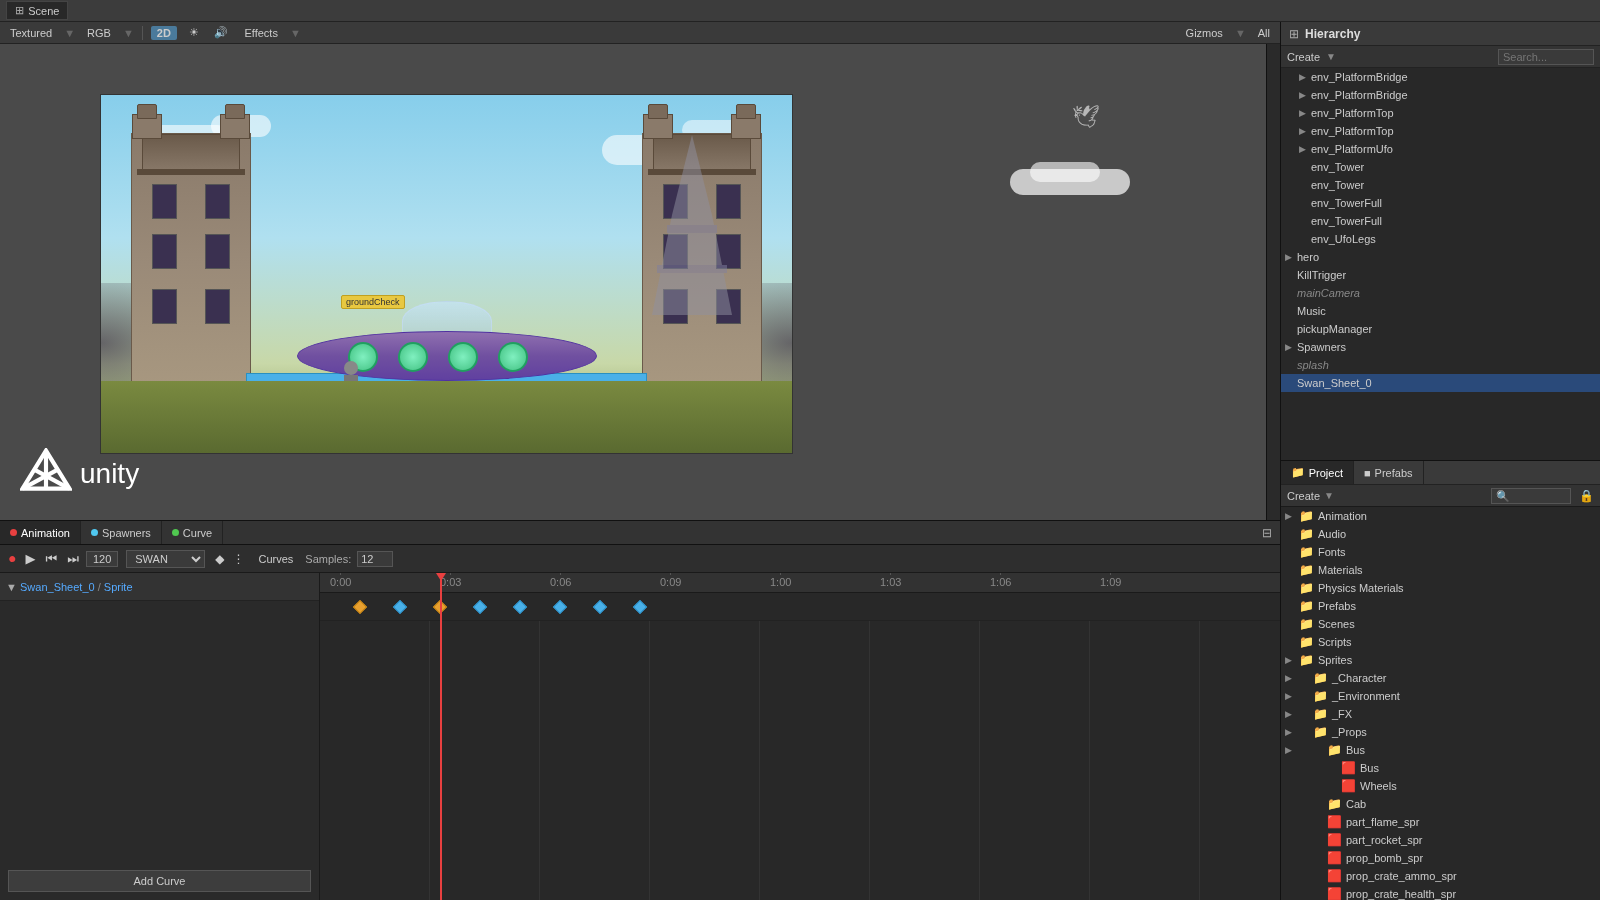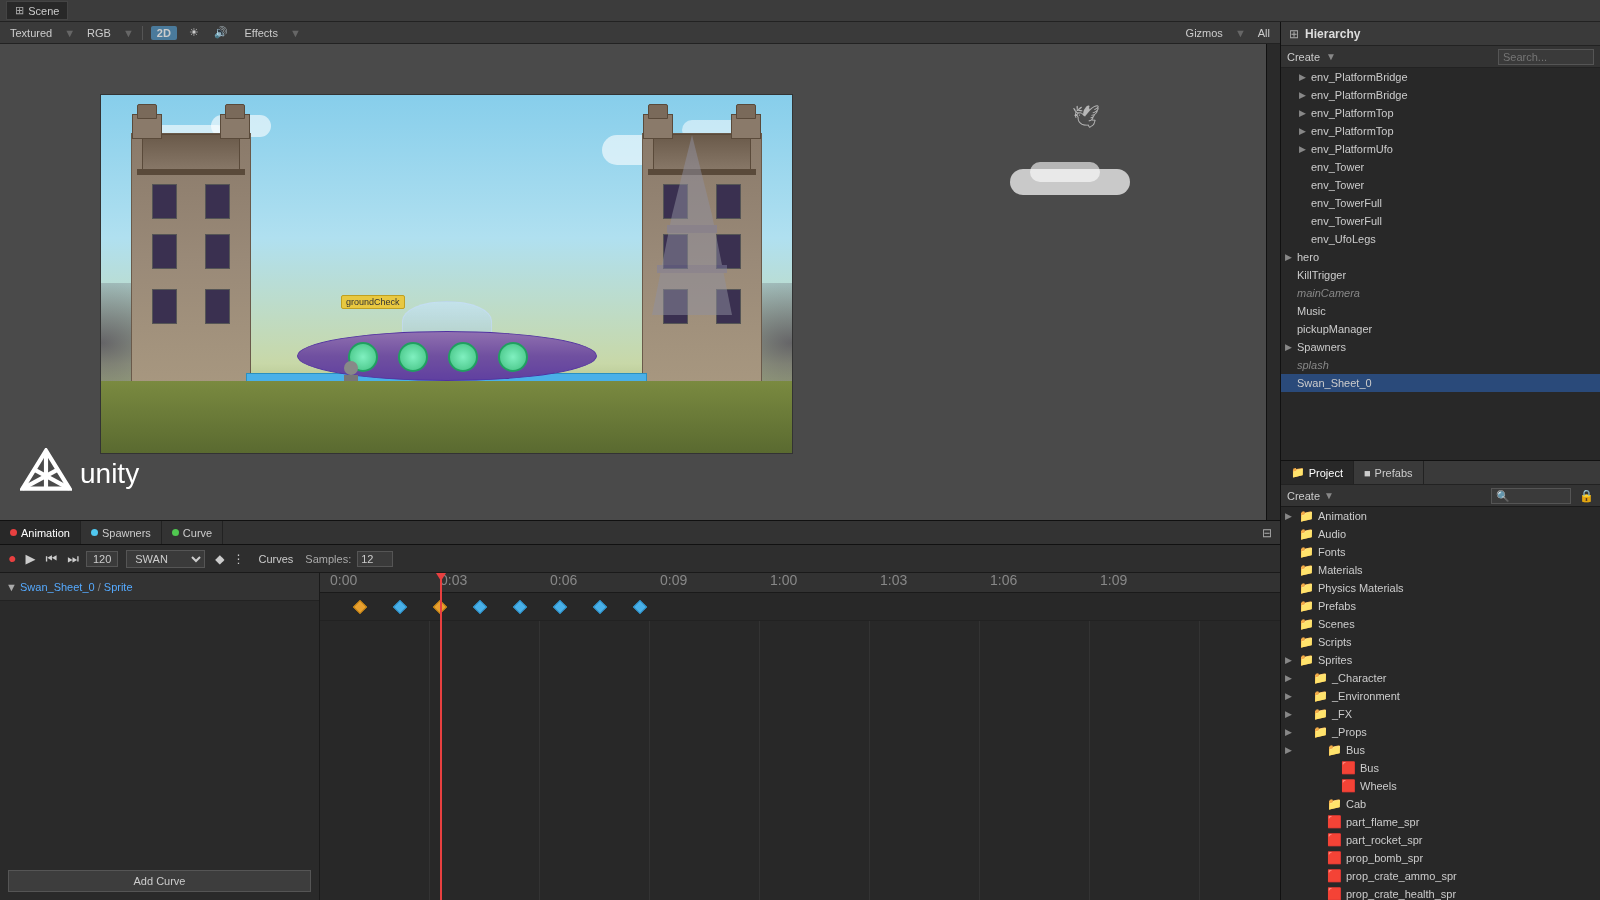--- a/index.html
+++ b/index.html
@@ -309,21 +309,21 @@
       height: 20px;
       background: #323232;
       border-bottom: 1px solid #1a1a1a;
       position: relative;
       display: flex;
       align-items: flex-end;
     }
     .ruler-tick {
       position: absolute;
       bottom: 4px;
-      font-size: 14px;
+      font-size: 11px;
       color: #888;
       user-select: none;
     }
     .ruler-tick::before {
       content: '';
       display: block;
       width: 1px;
       height: 5px;
       background: #555;
       margin: 0 auto 1px;

